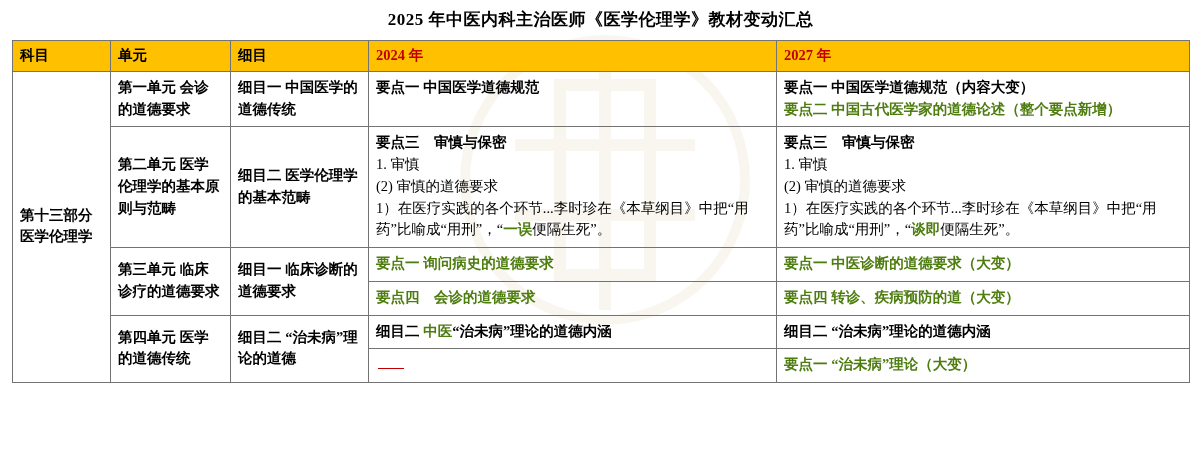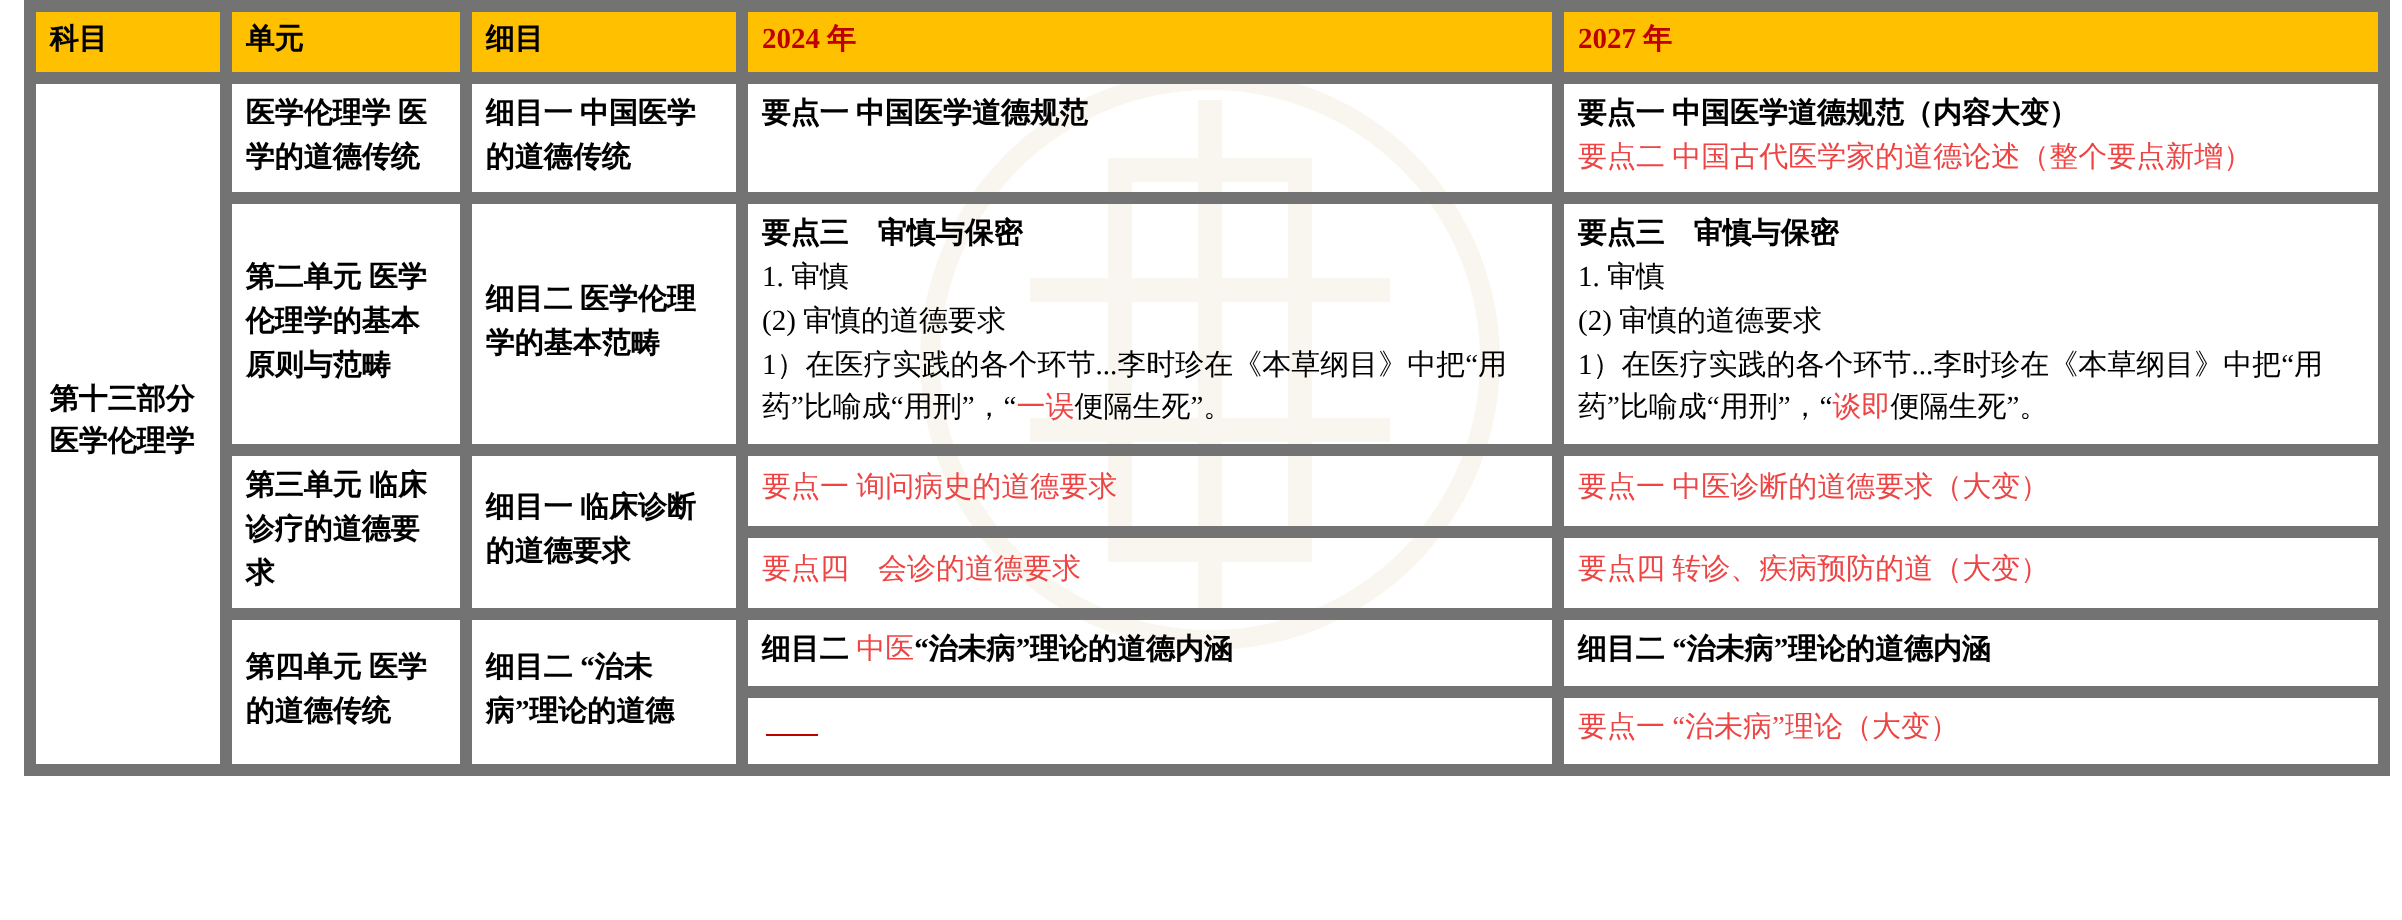--- a/index.html
+++ b/index.html
@@ -36,41 +36,41 @@
     padding: 8px 0 9px 0;
     letter-spacing: 0.5px;
   }
   table.main {
     border-collapse: collapse;
     width: 1177px;
     margin: 0 12px;
     table-layout: fixed;
   }
   table.main td, table.main th {
-    border: 6px solid #737373;
+    border: 1px solid #737373;
     vertical-align: top;
     padding: 5px 7px 6px 7px;
     font-size: 14.5px;
     line-height: 1.5;
   }
   thead td {
     background: #ffc000;
     font-weight: bold;
     font-size: 15px;
     vertical-align: middle !important;
     padding-top: 4px !important;
     padding-bottom: 4px !important;
   }
   .red {
     color: #c00000;
     margin-top: 31px;
   }
   .redb {
-    color: #ef4444;
-    font-weight: normal;
+    color: #4d7c0f;
+    font-weight: bold;
   }
   .b {
     font-weight: bold;
   }
   .v-mid {
     vertical-align: middle !important;
   }
   .subject-cell {
     text-align: left;
     font-weight: bold;
@@ -100,20 +100,21 @@
     <circle cx="150" cy="150" r="140" fill="none" stroke="#e8dfc0" stroke-width="10"></circle>
     <rect x="105" y="55" width="90" height="190" fill="none" stroke="#e8dfc0" stroke-width="12"></rect>
     <line x1="60" y1="115" x2="240" y2="115" stroke="#e8dfc0" stroke-width="12"></line>
     <line x1="60" y1="185" x2="240" y2="185" stroke="#e8dfc0" stroke-width="12"></line>
     <line x1="150" y1="20" x2="150" y2="280" stroke="#e8dfc0" stroke-width="12"></line>
   </svg>
 </div>
 
 <div class="page">
 
+  <div class="doc-title">2025 年中医内科主治医师《医学伦理学》教材变动汇总</div>
 
   <table class="main">
     <colgroup>
       <col style="width:98px">
       <col style="width:120px">
       <col style="width:138px">
       <col style="width:408px">
       <col style="width:413px">
     </colgroup>
     <thead>
@@ -122,21 +123,21 @@
         <td>单元</td>
         <td>细目</td>
         <td class="red">2024 年</td>
         <td class="red">2027 年</td>
       </tr>
     </thead>
     <tbody>
 
       <tr>
         <td rowspan="6" class="subject-cell v-mid">第十三部分  医学伦理学</td>
-        <td class="unit-cell">医学伦理学 医学的道德传统</td>
+        <td class="unit-cell">第一单元 会诊的道德要求</td>
         <td class="item-cell">细目一 中国医学的道德传统</td>
         <td>
           <span class="line b">要点一  中国医学道德规范</span>
         </td>
         <td>
           <span class="line b">要点一  中国医学道德规范（内容大变）</span>
           <span class="line redb">要点二  中国古代医学家的道德论述（整个要点新增）</span>
         </td>
       </tr>
 

